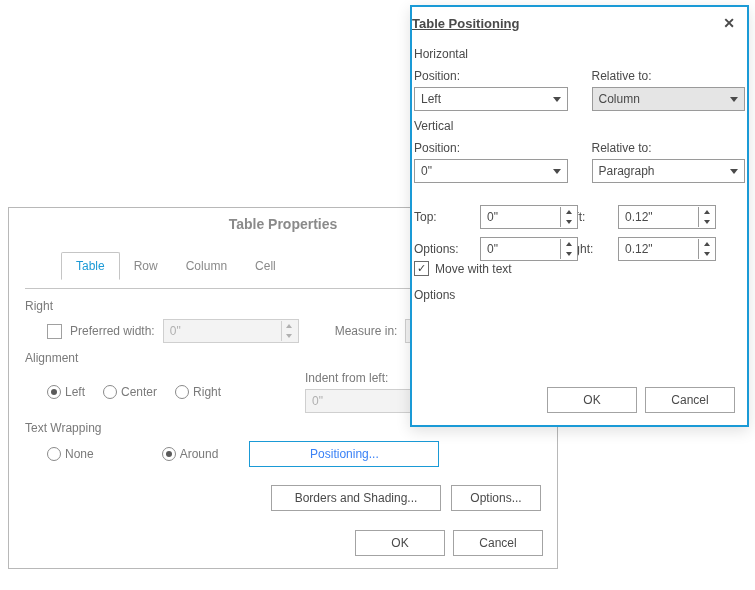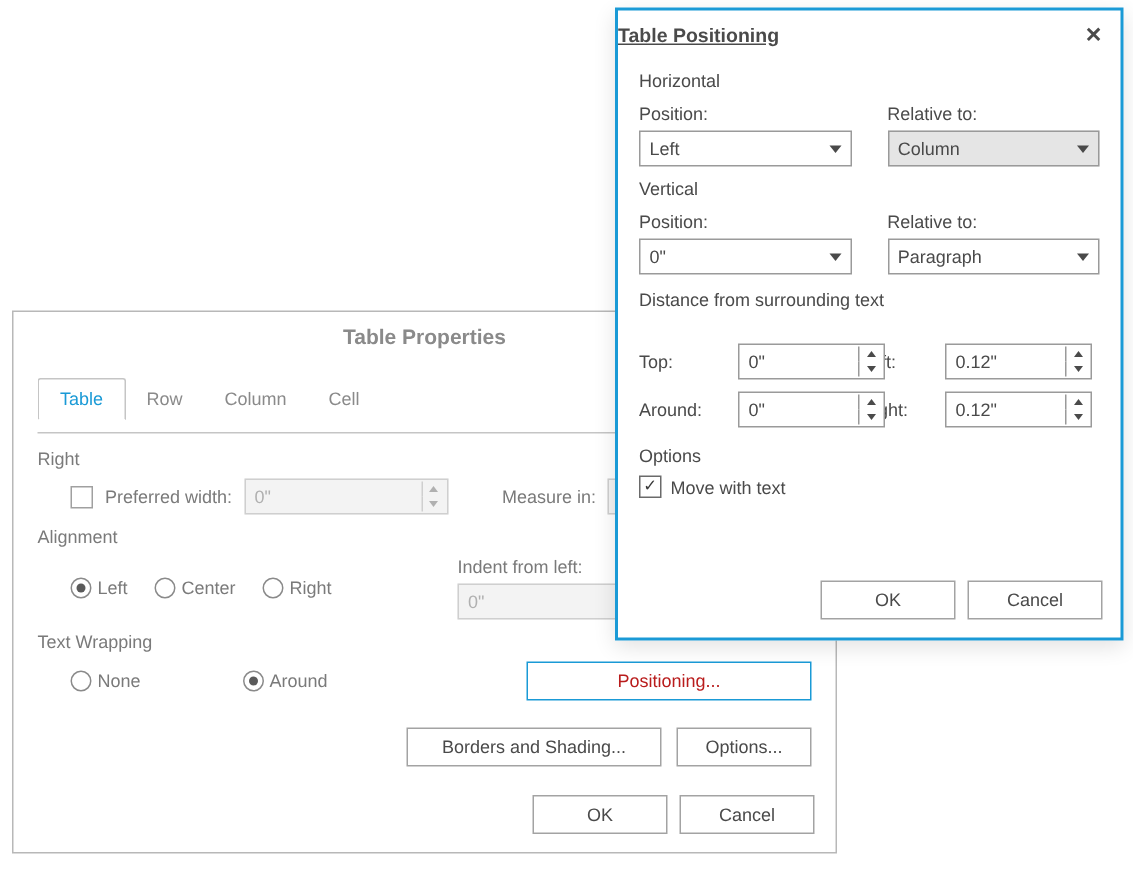--- a/index.html
+++ b/index.html
@@ -32,20 +32,21 @@
   }
   .dlg-back .body {
     padding: 10px 16px 0 16px;
   }
   .tabs {
     display: flex;
     gap: 0;
     align-items: flex-end;
     margin-bottom: 10px;
     color: #8a8a8a;
+    margin-left: 36px;
   }
   .tab {
     padding: 6px 14px;
     cursor: pointer;
   }
   .tab.active {
     border: 1px solid #c5c5c5;
     border-bottom: 1px solid #fff;
     color: #1a9ad6;
     border-radius: 2px 2px 0 0;
@@ -96,21 +97,21 @@
   }
   .radio.sel::after { content:""; width:6px;height:6px;border-radius:50%; background:#5a5a5a; }
   .radiolabel { margin-left:4px; margin-right:18px; }
   .btn {
     border:1px solid #a3a3a3; background:#fff; color:#4a4a4a;
     height:24px; padding:0 14px; display:inline-flex; align-items:center; justify-content:center;
     cursor:pointer; min-width:60px;
   }
   .btn.primary-blue {
     border:1px solid #1a9ad6;
-    color:#b91c1c;
+    color:#3b82f6;
     width:160px;
   }
   .back-footer {
     position:absolute; right:14px; bottom:12px; display:flex; gap:8px;
   }
 
   
   .dlg-front {
     position: absolute;
     left: 410px;
@@ -123,21 +124,21 @@
     box-shadow: 0 4px 14px rgba(0,0,0,0.12);
   }
   .dlg-front .titlebar {
     display:flex; align-items:center; justify-content:flex-start;
     position:relative; height:32px; font-weight:600; font-size:13px;text-decoration:underline;
   }
   .close-x {
     position:absolute; right:8px; top:6px; cursor:pointer; font-size:14px;
     width:20px; height:20px; display:flex; align-items:center; justify-content:center;
   }
-  .dlg-front .body { padding: 4px 14px; }
+  .dlg-front .body { padding: 4px 2px; }
   .front-row { display:flex; gap:24px; margin-bottom:6px; }
   .front-col { flex:1; display:flex; flex-direction:column; gap:4px; }
   .select {
     border:1px solid #9a9a9a; height:22px; display:flex; align-items:center;
     padding:0 20px 0 6px; position:relative; background:#fff; cursor:pointer;
   }
   .select.hl { background:#e5e5e5; }
   .select .tri { position:absolute; right:6px; width:0;height:0;
     border-left:4px solid transparent;border-right:4px solid transparent;border-top:5px solid #4a4a4a; }
   .spinbox {
@@ -215,21 +216,21 @@
               </div>
               <div>
                 <span class="tri-down"></span>
               </div>
             </span>
         </span>
       </div>
     </div>
 
     <div class="section-label">Text Wrapping</div>
-    <div class="row" style="justify-content:space-between;gap:13px;">
+    <div class="row" style="gap:13px;">
       <div style="display:flex;align-items:center;margin-left:22px;">
         <span class="radio"></span>
         <span class="radiolabel">None</span>
         <span style="width:50px;"></span>
         <span class="radio sel"></span>
         <span class="radiolabel">Around</span>
       </div>
       <div class="btn primary-blue">Positioning...</div>
     </div>
 
@@ -279,21 +280,20 @@
       </div>
       <div class="front-col">
         <span>Relative to:</span>
         <div class="select">
           <span>Paragraph</span>
             <span class="tri"></span>
         </div>
       </div>
     </div>
 
-    <div style="margin:10px 0 6px;">Distance from surrounding text</div>
     <div class="dist-grid">
       <span>Top:</span>
       <span class="spinbox">
         <span>0"</span>
         <span class="spinners">
             <div>
               <span class="tri-up"></span>
             </div>
             <div>
               <span class="tri-down"></span>
@@ -306,21 +306,21 @@
         <span class="spinners">
             <div>
               <span class="tri-up"></span>
             </div>
             <div>
               <span class="tri-down"></span>
             </div>
           </span>
       </span>
 
-      <span>Around:</span>
+      <span>Options:</span>
       <span class="spinbox">
         <span>0"</span>
         <span class="spinners">
             <div>
               <span class="tri-up"></span>
             </div>
             <div>
               <span class="tri-down"></span>
             </div>
           </span>
@@ -332,23 +332,23 @@
             <div>
               <span class="tri-up"></span>
             </div>
             <div>
               <span class="tri-down"></span>
             </div>
           </span>
       </span>
     </div>
 
-    <div style="margin:12px 0 6px;">Options</div>
     <div style="display:flex;align-items:center;">
       <span class="chk2 checked"></span>
       <span>Move with text</span>
     </div>
+    <div style="margin:12px 0 6px;">Options</div>
   </div>
   <div class="front-footer">
     <div class="btn">OK</div>
     <div class="btn">Cancel</div>
   </div>
 </div>
 
 </body></html>

